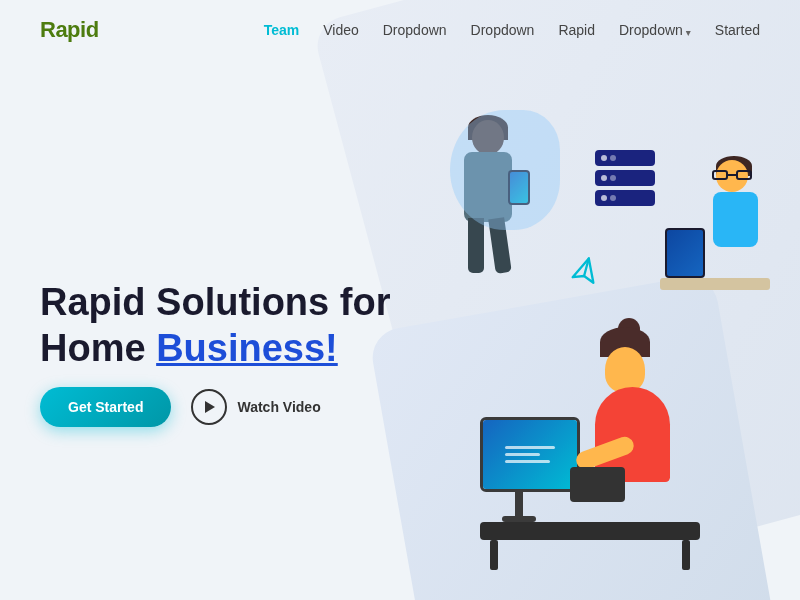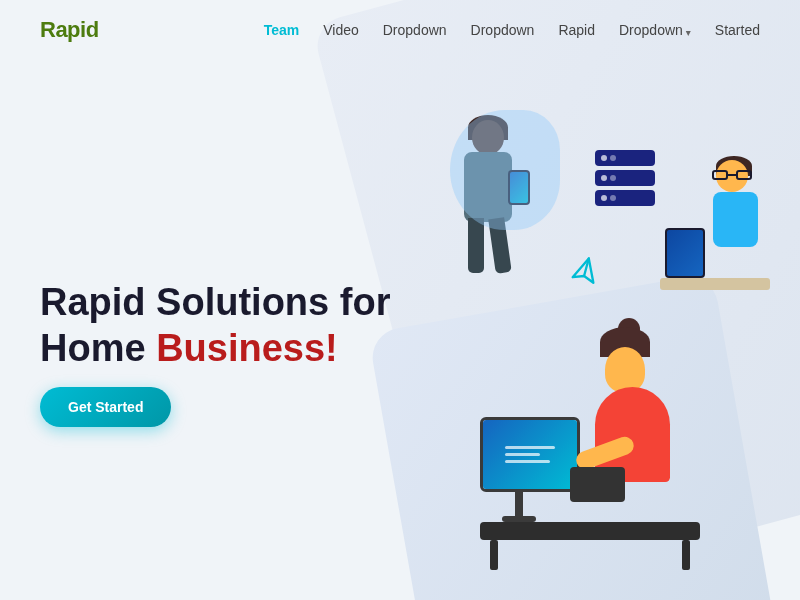--- a/index.html
+++ b/index.html
@@ -100,21 +100,22 @@
       margin-top: 47px;
     }
     .hero-title {
       font-size: 38px;
       font-weight: 800;
       color: #1a1a2e;
       line-height: 1.2;
       margin-bottom: 16px;
     }
     .hero-title .highlight {
-      color: #b91c1c;
+      color: #1d4ed8;
+      text-decoration: underline;
     }
     .hero-subtitle {
       font-size: 14px;
       color: #666;
       line-height: 1.6;
       margin-bottom: 32px;
       max-width: 300px;
     }
     .hero-buttons {
       display: flex;
@@ -581,20 +582,26 @@
 </nav>
 
 <section class="hero">
   <div class="hero-content">
     <h1 class="hero-title">
       <span>Rapid Solutions for</span><br>
       <span>Home </span><span class="highlight">Business!</span>
     </h1>
     <div class="hero-buttons">
       <button class="btn-primary">Get Started</button>
+      <button class="btn-video">
+        <div class="play-circle">
+          <div class="play-triangle"></div>
+        </div>
+        <span>Watch Video</span>
+      </button>
     </div>
   </div>
 
   <div class="hero-illustration">
 
     <div class="blue-blob"></div>
 
     <div class="server-icon">
       <div class="server-unit">
         <div class="server-dot"></div>

